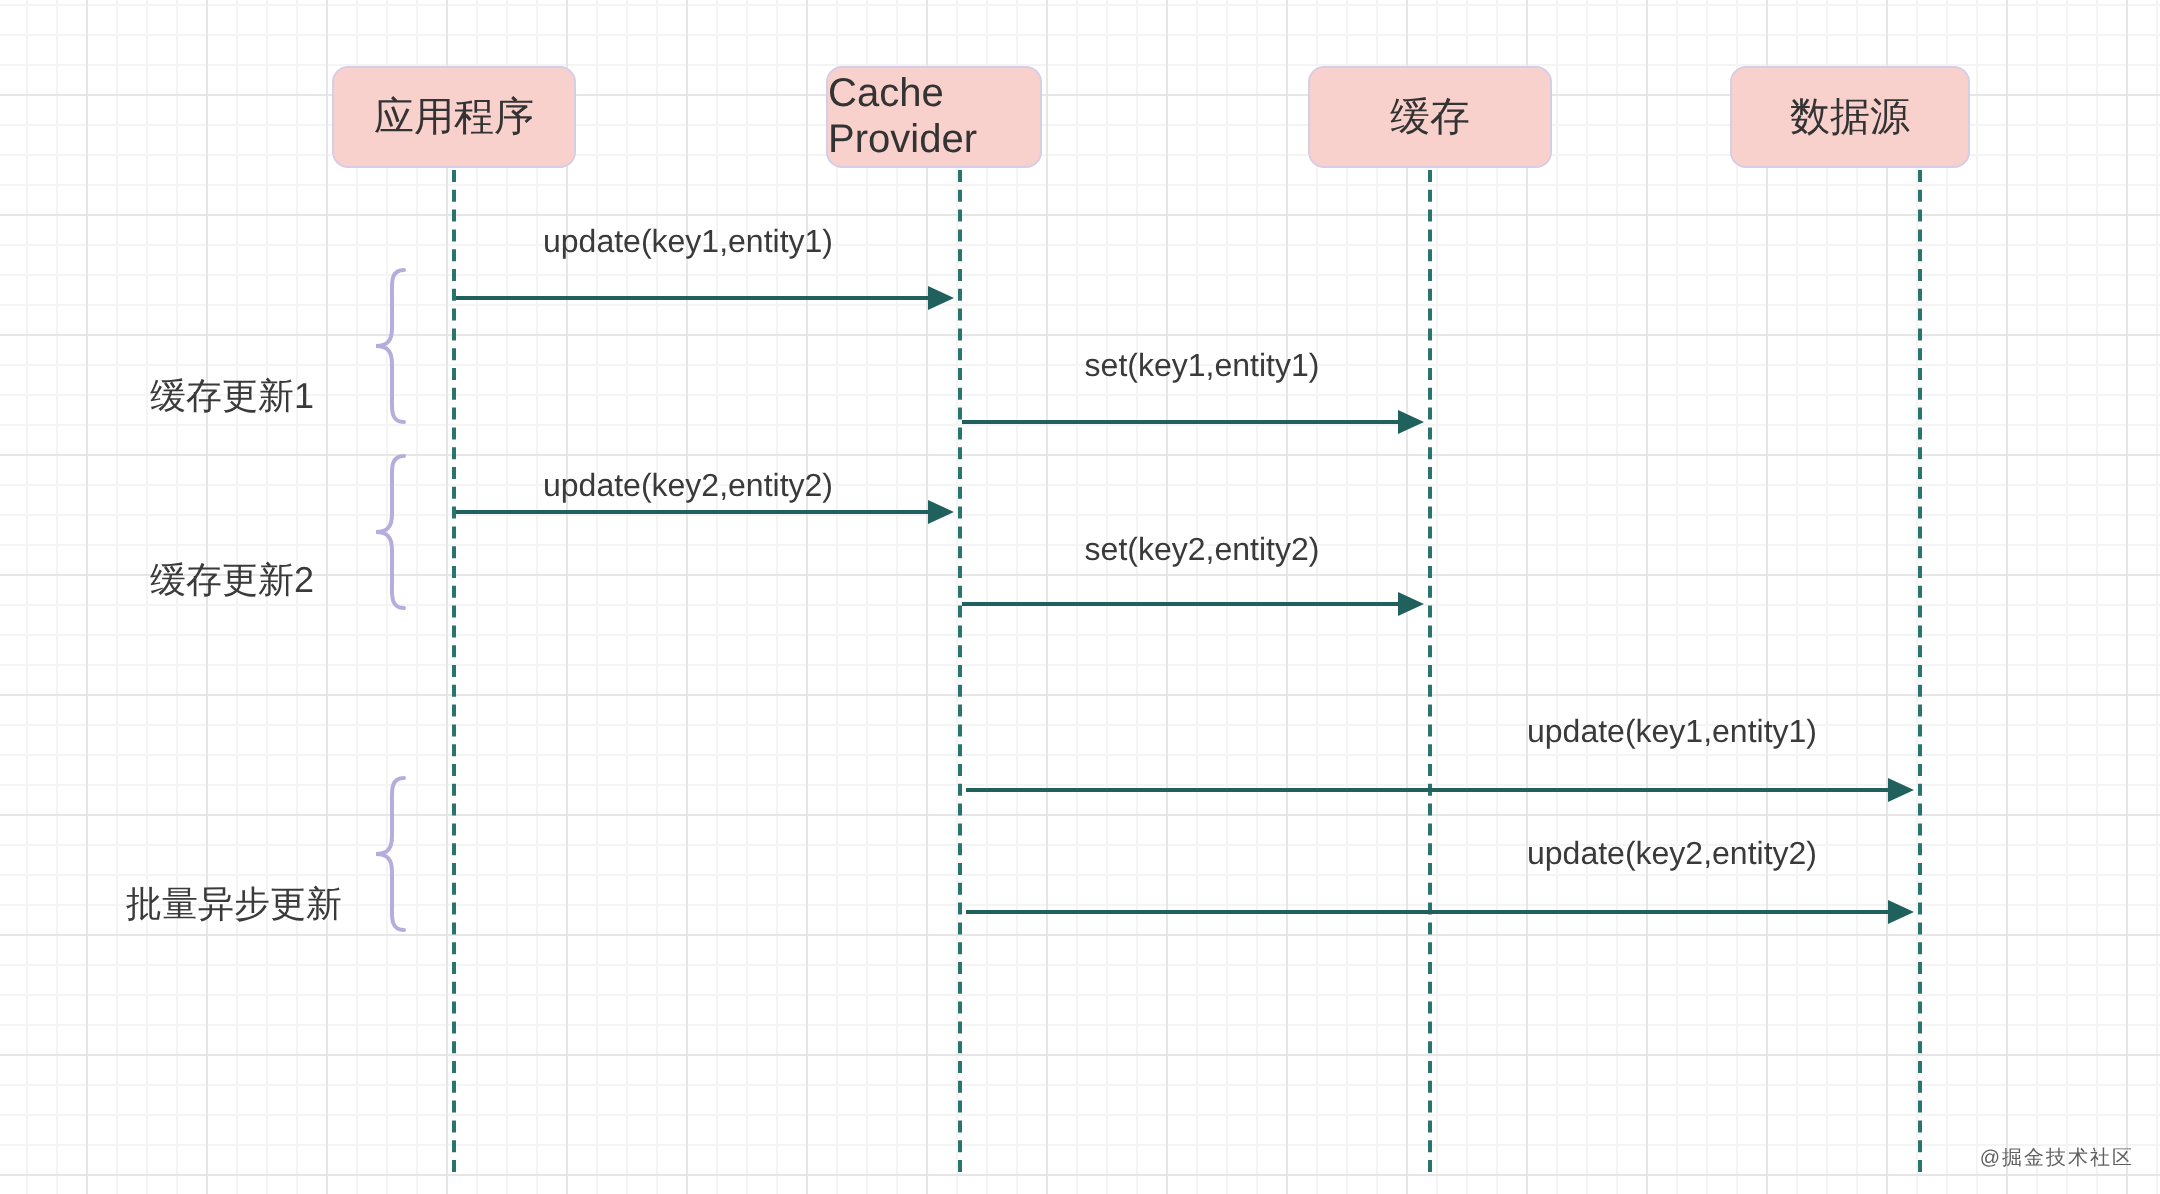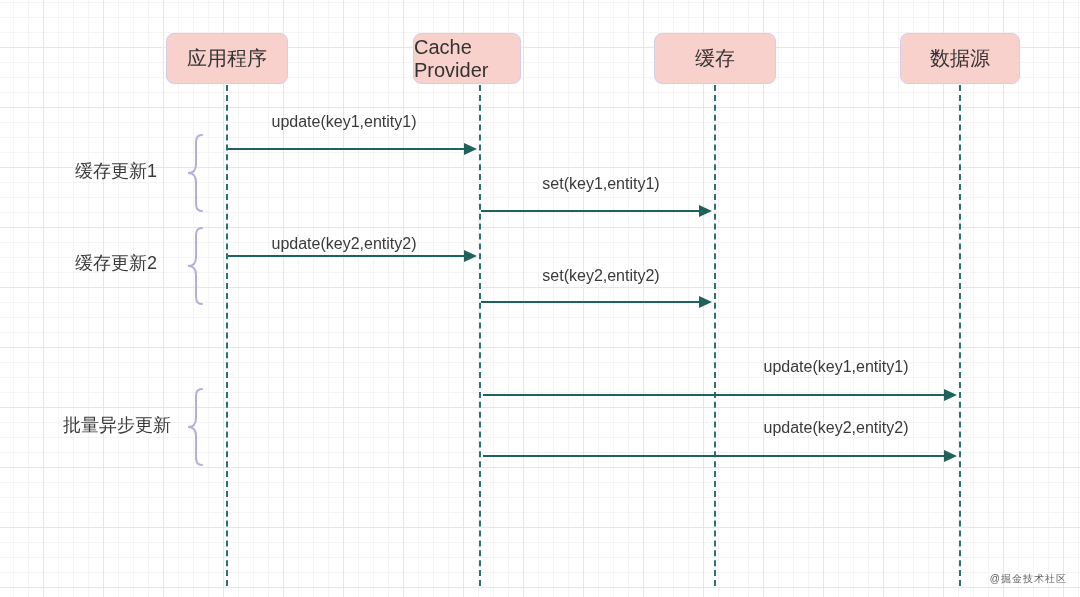--- a/index.html
+++ b/index.html
@@ -34,21 +34,21 @@
   .arrow{position:absolute;height:12px;}
   .arrow-line{position:absolute;left:0;right:11px;top:5px;height:2px;background:#20615e;}
   .arrow-head{
     position:absolute;right:0;top:0;width:0;height:0;
     border-top:6px solid transparent;border-bottom:6px solid transparent;
     border-left:13px solid #20615e;
   }
   .brace{position:absolute;width:20px;height:78px;}
   .group-label{
     position:absolute;white-space:nowrap;
-    font-size:18px;color:#3a3a3a;line-height:23px;
+    font-size:18px;color:#3a3a3a;line-height:23px;margin-top:27px;
   }
   .watermark{
     position:absolute;right:13px;top:572px;
     font-size:10px;color:#5f5f5f;letter-spacing:1px;
   }
 </style>
 </head>
 <body>
 
 <div class="canvas">
@@ -60,21 +60,21 @@
 
   <div class="actor" style="left:166px;width:122px">
     <span>应用程序</span>
   </div>
   <div class="actor" style="left:413px;width:108px">
     <span>Cache Provider</span>
   </div>
   <div class="actor" style="left:654px;width:122px">
     <span>缓存</span>
   </div>
-  <div class="actor" style="left:900px;width:120px">
+  <div class="actor" style="left:865px;width:120px">
     <span>数据源</span>
   </div>
 
   <div class="msg-label" style="left:344px;top:111px">update(key1,entity1)</div>
   <div class="arrow" style="left:228px;top:143px;width:249px">
     <span class="arrow-line"></span>
     <span class="arrow-head"></span>
   </div>
 
   <div class="msg-label" style="left:601px;top:173px">set(key1,entity1)</div>

